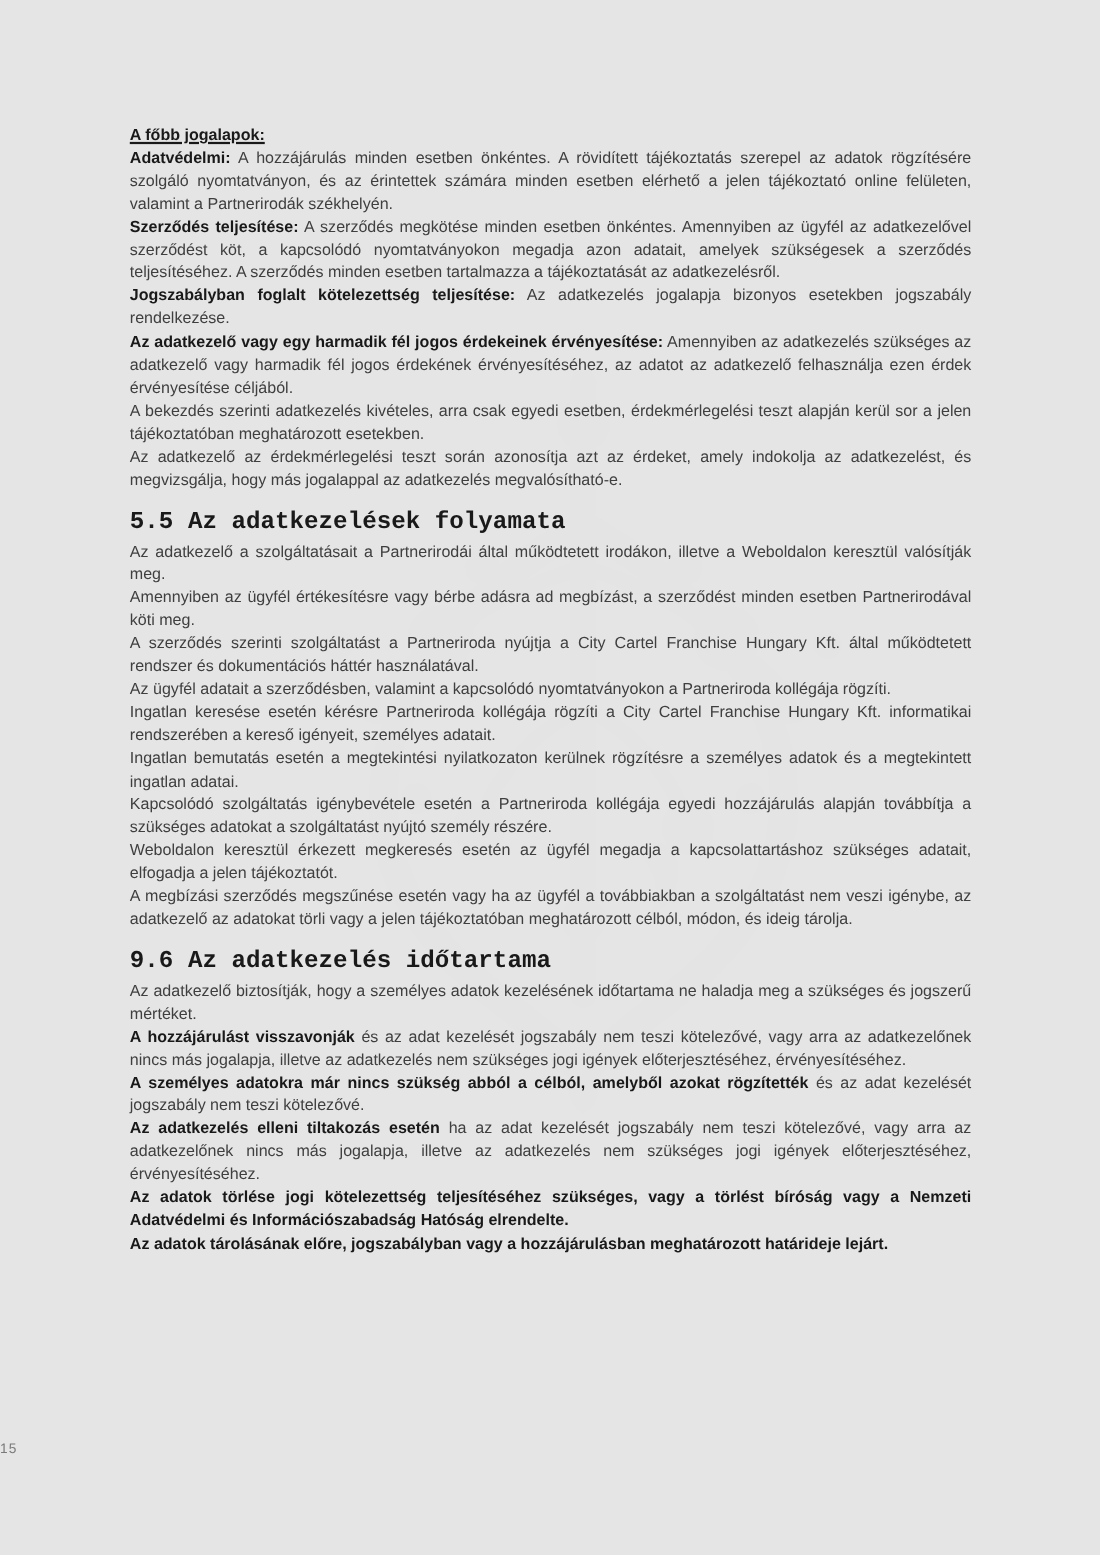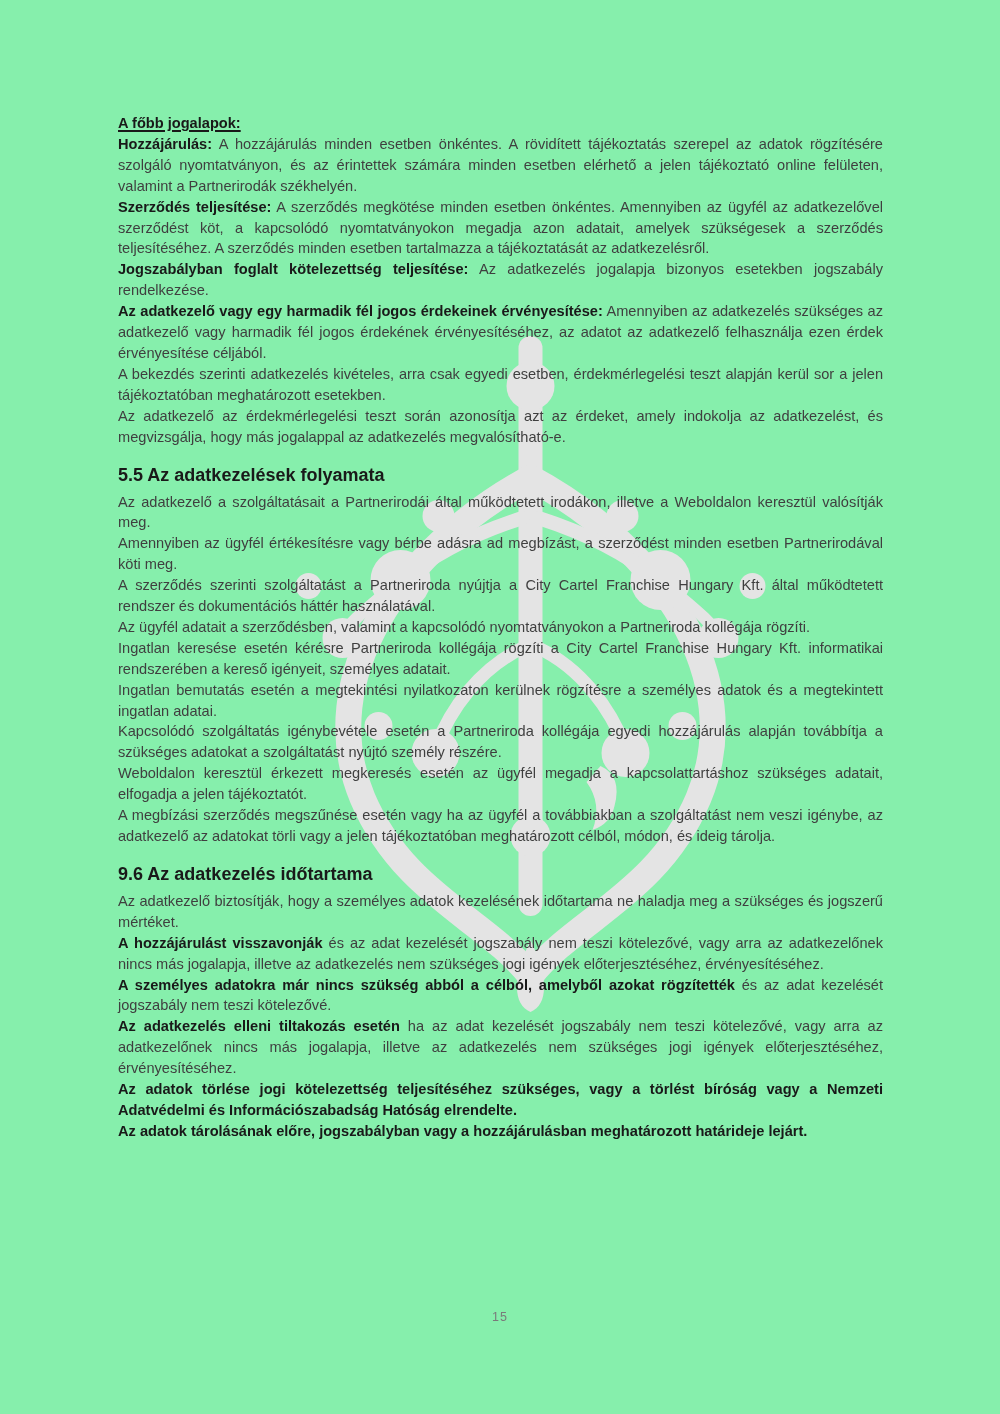--- a/index.html
+++ b/index.html
@@ -14,21 +14,21 @@
     background:#ffffff;
     font-family:"Liberation Sans", sans-serif;
     position:relative;
     overflow:hidden;
   }
   .page{
     position:absolute;
     inset:0;
     width:1000px;
     height:1414px;
-    background:#86efac;
+    background:#e5e5e5;
   }
   .watermark{
     position:absolute;
     left:248px;
     top:328px;
     width:565px;
     height:690px;
     z-index:0;
     pointer-events:none;
   }
@@ -40,42 +40,43 @@
     z-index:1;
     color:var(--body-color);
     font-size:14.6px;
     line-height:20.9px;
     text-align:justify;
   }
   .doc-content p{
     margin:0;
   }
   .doc-content h2{
-    font-size:18px;
+    font-size:22px;
     line-height:24px;
     font-weight:bold;
     color:var(--bold-color);
     margin:15px 0 5px 0;
     text-align:left;
+    font-family:Liberation Mono, monospace;
   }
   .b{
     font-weight:bold;
     color:var(--bold-color);
   }
   .u{
     text-decoration:underline;
     text-decoration-thickness:1.5px;
     text-underline-offset:2px;
   }
   .page-number{
     position:absolute;
     left:0;
     top:1310px;
     width:1000px;
-    text-align:center;
+    text-align:left;
     font-size:12.5px;
     color:var(--page-num-color);
     z-index:1;
     letter-spacing:1px;
   }
 </style>
 </head>
 <body>
 
 <div class="page">
@@ -111,21 +112,21 @@
       <circle cx="280" cy="508" r="20" stroke="none"></circle>
 
       <path d="M350 438 q 22 10 14 40 q -4 18 -22 24 q 10 -26 -6 -48 z" stroke="none"></path>
 
       <path d="M280 612 C 262 650 262 676 280 684 C 298 676 298 650 280 612 Z" stroke="none"></path>
     </g>
   </svg>
 
   <div class="doc-content">
       <p><span class="b u">A főbb jogalapok:</span></p>
-      <p><span class="b">Hozzájárulás:</span><span> A hozzájárulás minden esetben önkéntes.  A rövidített tájékoztatás szerepel az adatok rögzítésére szolgáló nyomtatványon, és az érintettek számára minden esetben elérhető a jelen tájékoztató online felületen, valamint a Partnerirodák székhelyén.</span></p>
+      <p><span class="b">Adatvédelmi:</span><span> A hozzájárulás minden esetben önkéntes.  A rövidített tájékoztatás szerepel az adatok rögzítésére szolgáló nyomtatványon, és az érintettek számára minden esetben elérhető a jelen tájékoztató online felületen, valamint a Partnerirodák székhelyén.</span></p>
       <p><span class="b">Szerződés teljesítése:</span><span> A szerződés megkötése minden esetben önkéntes. Amennyiben az ügyfél az adatkezelővel szerződést köt, a kapcsolódó nyomtatványokon megadja azon adatait, amelyek szükségesek a szerződés teljesítéséhez. A szerződés minden esetben tartalmazza a tájékoztatását az adatkezelésről.</span></p>
       <p><span class="b">Jogszabályban foglalt kötelezettség teljesítése:</span><span> Az adatkezelés jogalapja bizonyos esetekben jogszabály rendelkezése.</span></p>
       <p><span class="b">Az adatkezelő vagy egy harmadik fél jogos érdekeinek érvényesítése:</span><span> Amennyiben az adatkezelés szükséges az adatkezelő vagy harmadik fél jogos érdekének érvényesítéséhez, az adatot az adatkezelő felhasználja ezen érdek érvényesítése céljából.</span></p>
       <p><span>A bekezdés szerinti adatkezelés kivételes, arra csak egyedi esetben, érdekmérlegelési teszt alapján kerül sor a jelen tájékoztatóban meghatározott esetekben.</span></p>
       <p><span>Az adatkezelő az érdekmérlegelési teszt során azonosítja azt az érdeket, amely indokolja az adatkezelést, és megvizsgálja, hogy más jogalappal az adatkezelés megvalósítható-e.</span></p>
       <h2><span class="b">5.5 Az adatkezelések folyamata</span></h2>
       <p><span>Az adatkezelő a szolgáltatásait a Partnerirodái által működtetett irodákon, illetve a Weboldalon keresztül valósítják meg.</span></p>
       <p><span>Amennyiben az ügyfél értékesítésre vagy bérbe adásra ad megbízást, a szerződést minden esetben Partnerirodával köti meg.</span></p>
       <p><span>A szerződés szerinti szolgáltatást a Partneriroda nyújtja a City Cartel Franchise Hungary Kft. által működtetett rendszer és dokumentációs háttér használatával.</span></p>
       <p><span>Az ügyfél adatait a szerződésben, valamint a kapcsolódó nyomtatványokon a Partneriroda kollégája rögzíti.</span></p>

